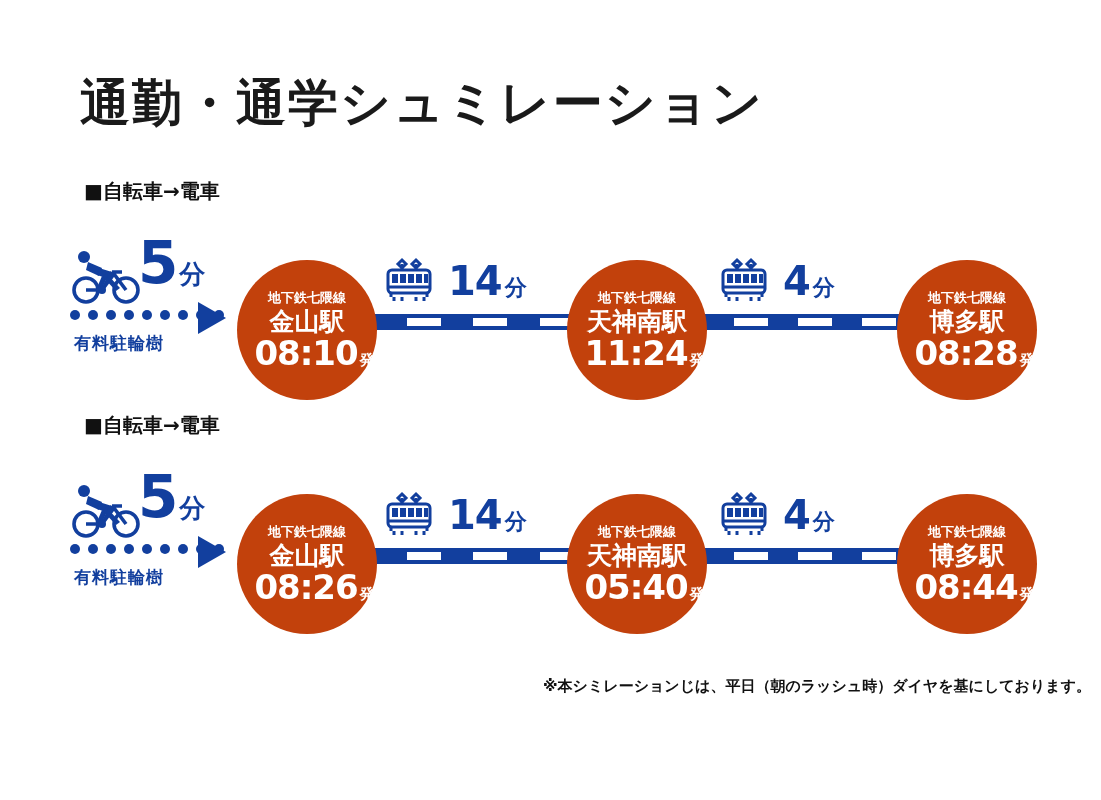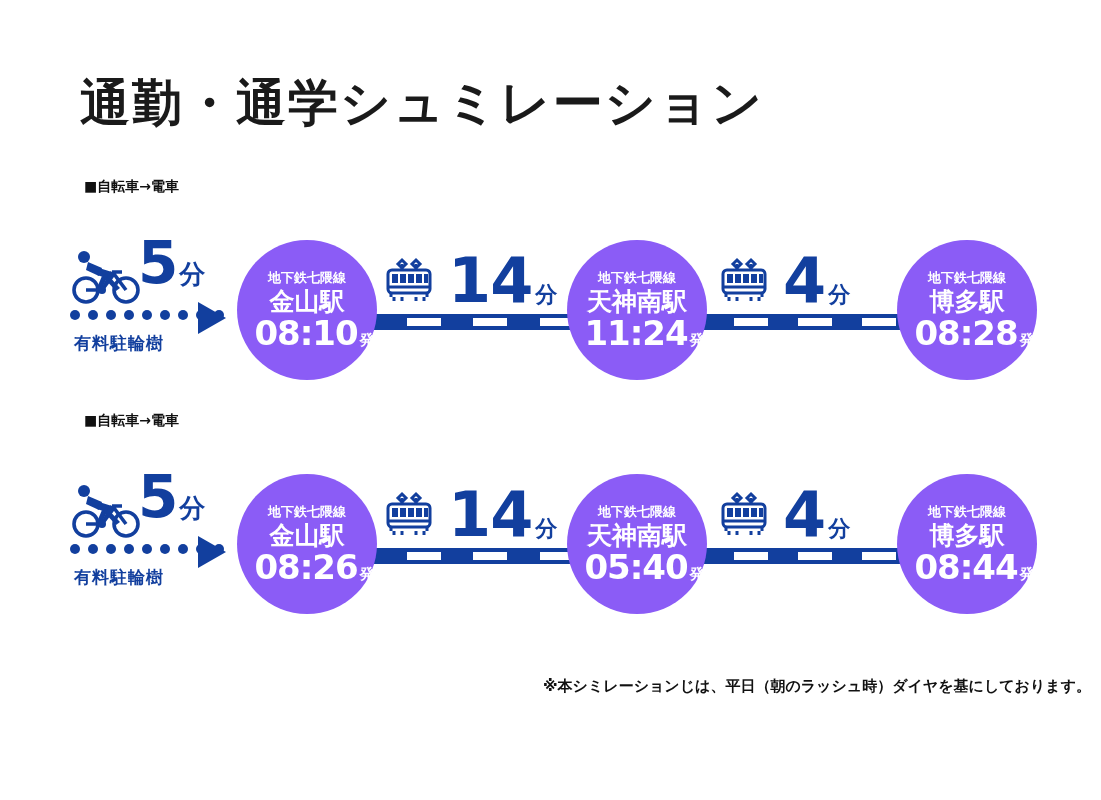--- a/index.html
+++ b/index.html
@@ -24,21 +24,21 @@
     font-weight: 700;
     color: #1a1a1a;
     letter-spacing: 2px;
     white-space: nowrap;
     font-family: "DejaVu Sans", "Liberation Sans", sans-serif;
   }
 
   
   .section-label {
     position: absolute;
-    font-size: 14px;
+    font-size: 20px;
     font-weight: 700;
     color: #111111;
     white-space: nowrap;
     letter-spacing: 0px;
   }
 
   
   .row {
     position: absolute;
     left: 0;
@@ -122,27 +122,27 @@
     height: 8px;
     background: #ffffff;
     flex: 0 0 auto;
   }
 
   
   .station {
     position: absolute;
     width: 140px; height: 140px;
     border-radius: 50%;
-    background: #8b5cf6;
+    background: #c2410c;
     color: #ffffff;
     display: flex;
     flex-direction: column;
     align-items: center;
     justify-content: center;
-    top: 12px;
+    top: 32px;
     text-align: center;
   }
   .station .line-name {
     font-size: 13px;
     font-weight: 700;
     letter-spacing: 0px;
     margin-bottom: 1px;
     white-space: nowrap;
   }
   .station .st-name {
@@ -181,21 +181,21 @@
     align-items: center;
     white-space: nowrap;
   }
   .train-icon { width: 54px; height: 48px; display: block; }
   .leg-time {
     color: #123f9e;
     font-weight: 700;
     line-height: 1;
     margin-left: 12px;
   }
-  .leg-time .num { font-size: 62px; letter-spacing: -1px; }
+  .leg-time .num { font-size: 40px; letter-spacing: -1px; }
   .leg-time .unit { font-size: 22px; margin-left: 3px; }
 
   
   .footnote {
     position: absolute;
     left: 543px; top: 677px;
     font-size: 15px;
     font-weight: 700;
     color: #111111;
     white-space: nowrap;

